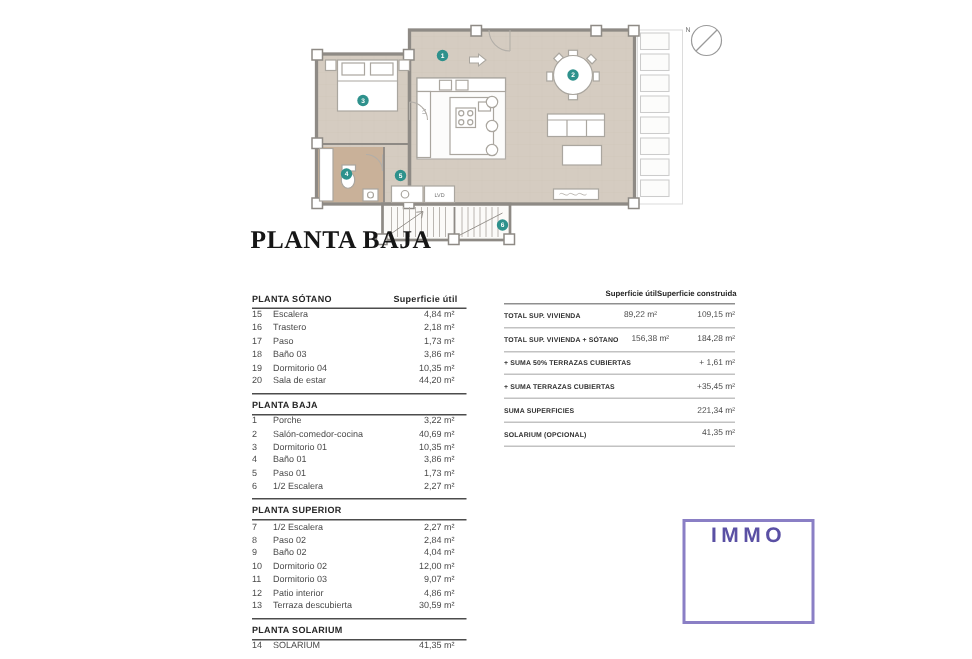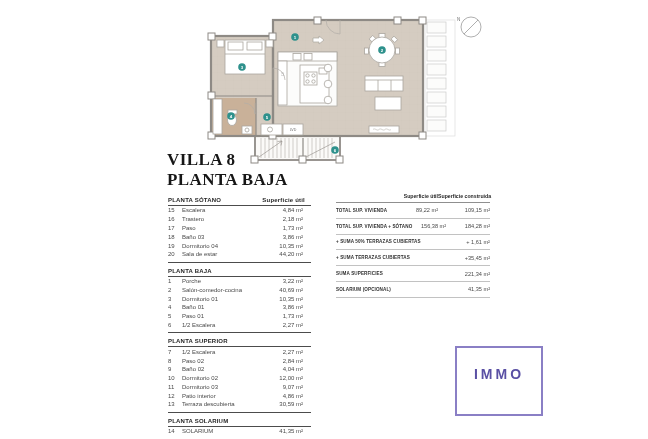--- a/index.html
+++ b/index.html
@@ -36,21 +36,21 @@
   .st-col.wide{width:52px;}
   .st-row{display:flex;align-items:center;font-size:4.6px;border-bottom:1px solid #c2c2c2;
           padding:4.4px 0;color:#303030;}
   .st-row .st-label{flex:1;font-weight:700;letter-spacing:.1px;white-space:nowrap;}
   .st-val{width:40px;text-align:right;font-size:5.6px;color:#4a4a4a;white-space:nowrap;}
   .st-val.wide{width:52px;}
 
   
   .logo{position:absolute;left:455px;top:346px;width:88px;height:70px;box-sizing:border-box;
         border:2px solid #8a7fc5;text-align:center;background:#fff;}
-  .logo-immo{margin-top:18px;font-weight:700;font-size:14px;letter-spacing:3px;color:#5a50a4;}
+  .logo-immo{margin-top:0;font-weight:700;font-size:14px;letter-spacing:3px;color:#5a50a4;}
   .logo-mas{position:relative;font-weight:700;font-size:28px;line-height:27px;
             letter-spacing:1px;color:#a5e8e6;}
   .logo-plus{position:absolute;left:45px;top:10px;font-weight:700;font-size:19px;color:#5a50a4;}
 </style>
 </head>
 <body>
 
 <div class="page">
 
   <svg class="plan" viewBox="0 0 330 160" xmlns="http://www.w3.org/2000/svg">
@@ -199,21 +199,20 @@
     </g>
 
     <g>
       <circle cx="286" cy="19" r="10" fill="#ffffff" stroke="#9a9a9a" stroke-width="0.8"></circle>
       <path d="M279 26 L293 12" stroke="#9a9a9a" stroke-width="0.8"></path>
       <text x="272" y="13" font-size="4.5" fill="#6e6e6e" font-family="Liberation Sans, sans-serif">N</text>
     </g>
   </svg>
 
   <div class="title">
-    <div>VILLA 8</div>
     <div>PLANTA BAJA</div>
   </div>
 
   <div class="left-table">
 
     <div class="lt-section">
       <div class="lt-head">
         <span>PLANTA SÓTANO</span>
         <span class="col">Superficie útil</span>
       </div>

